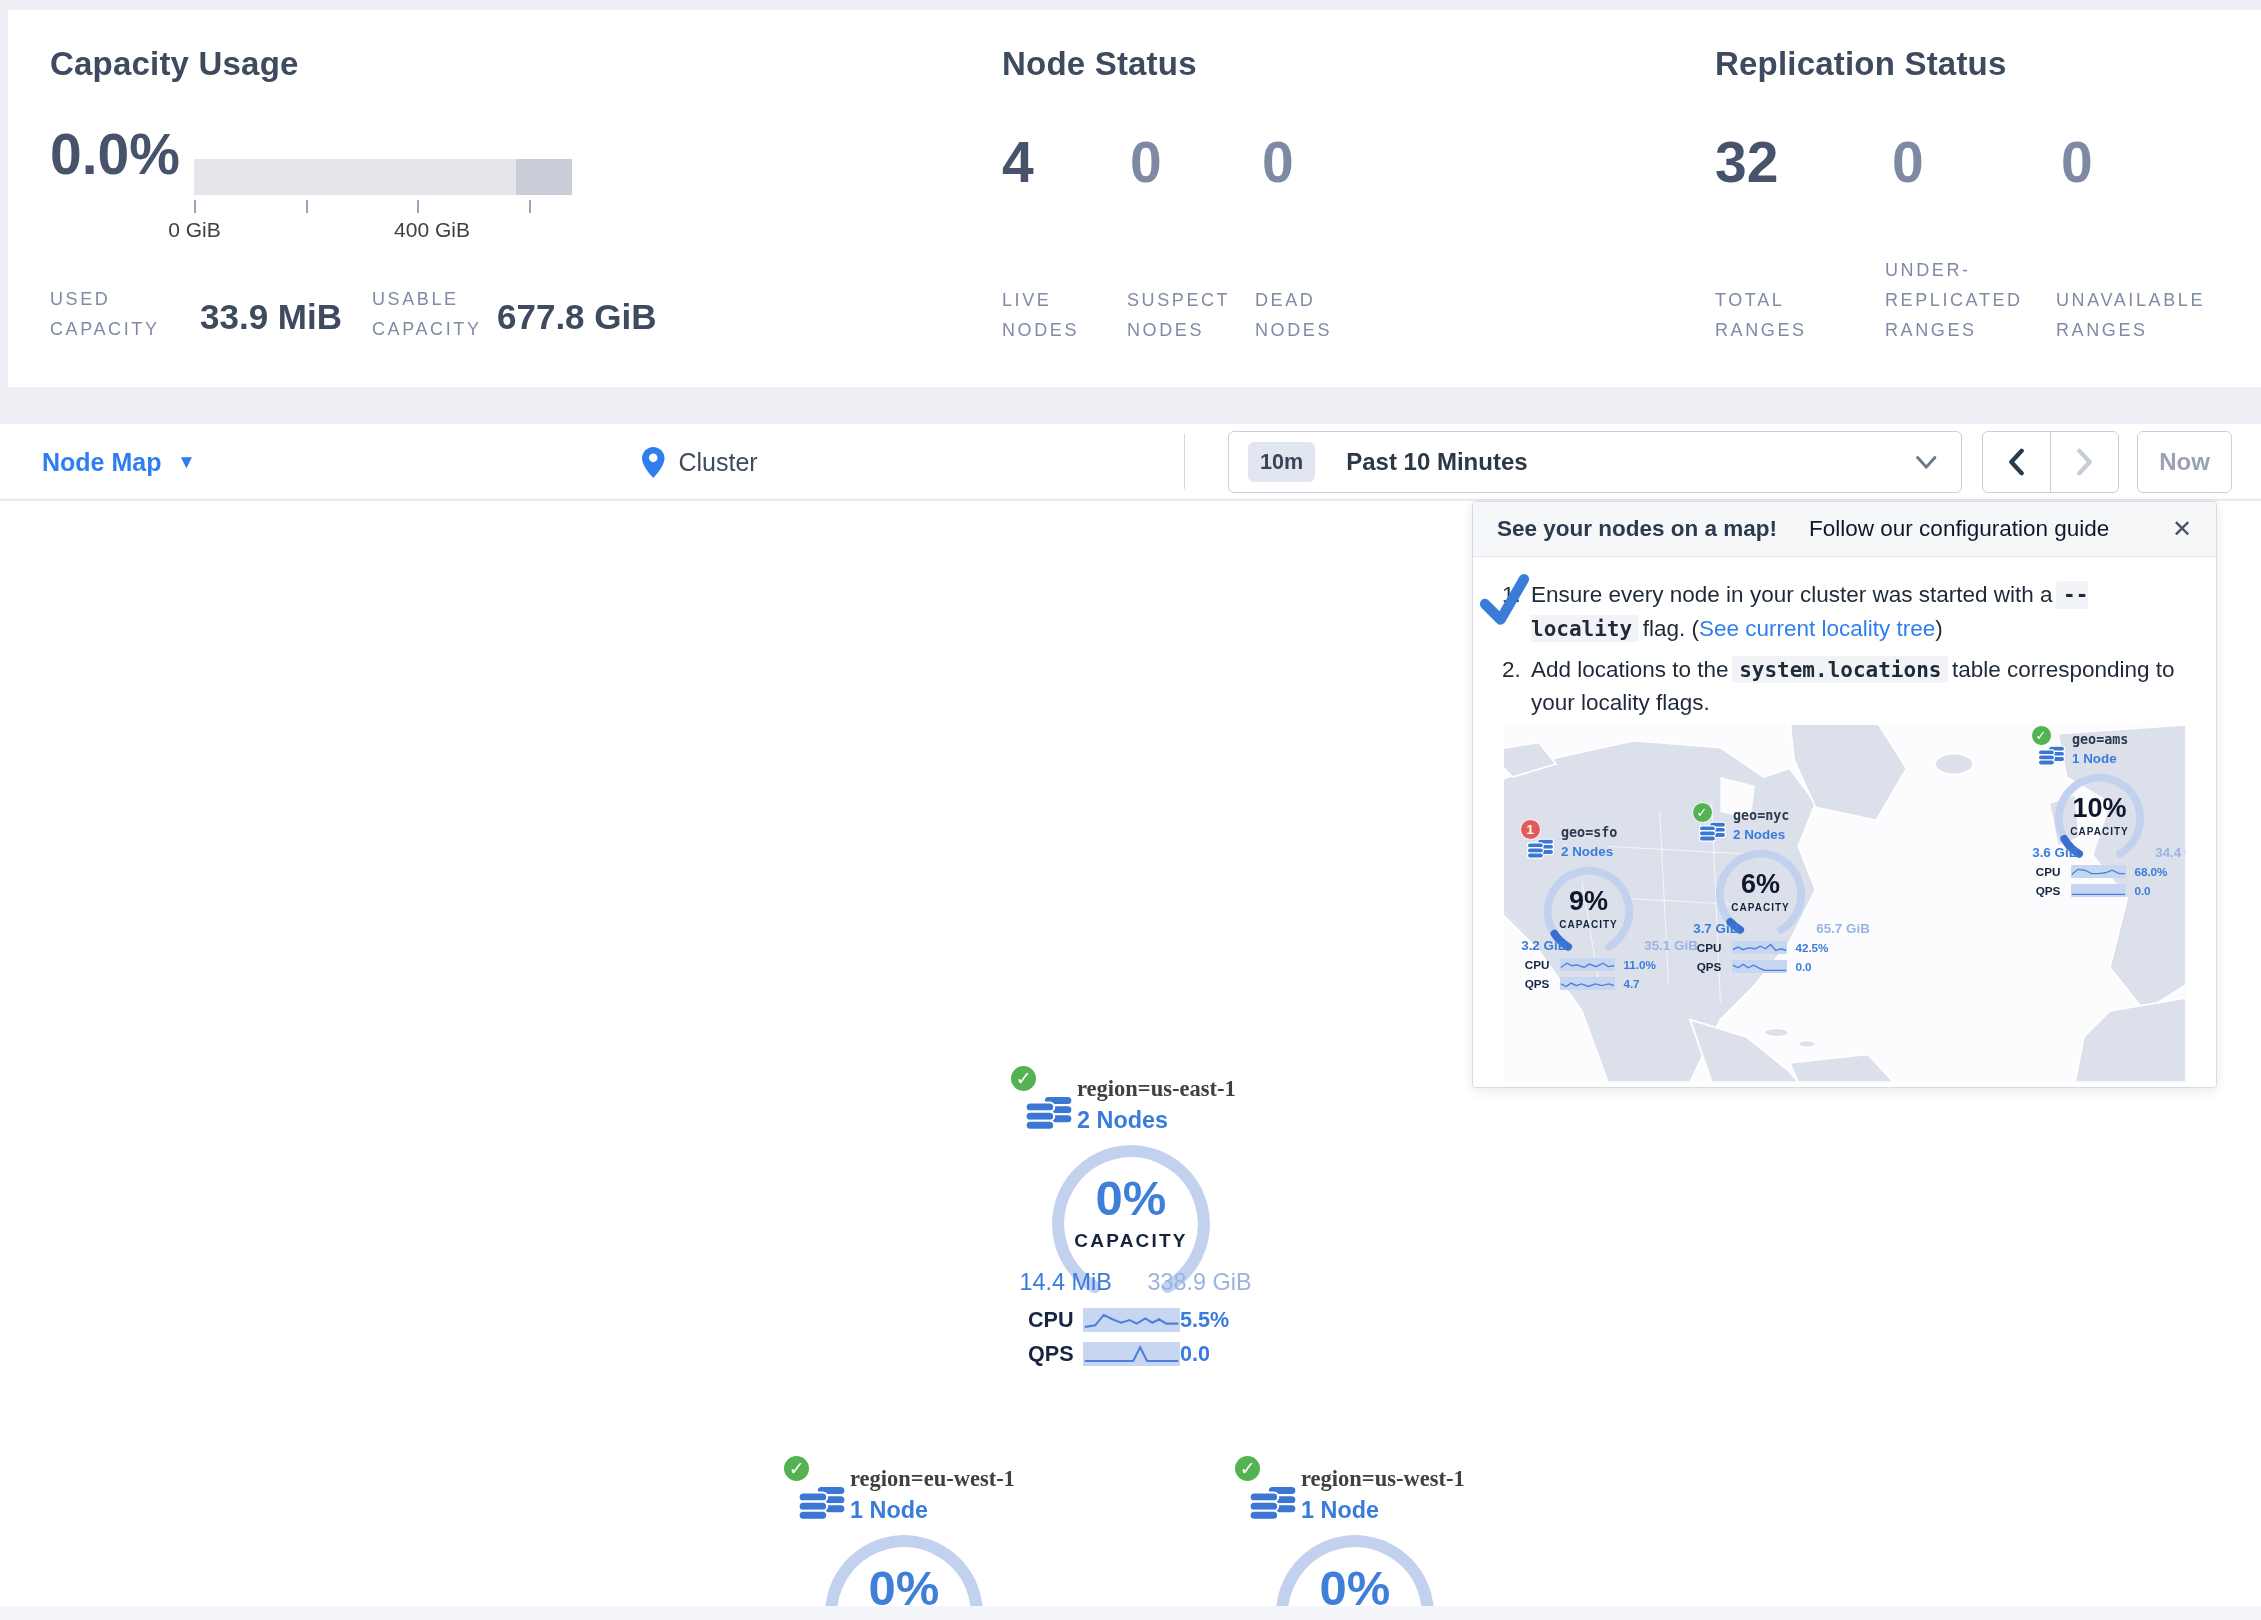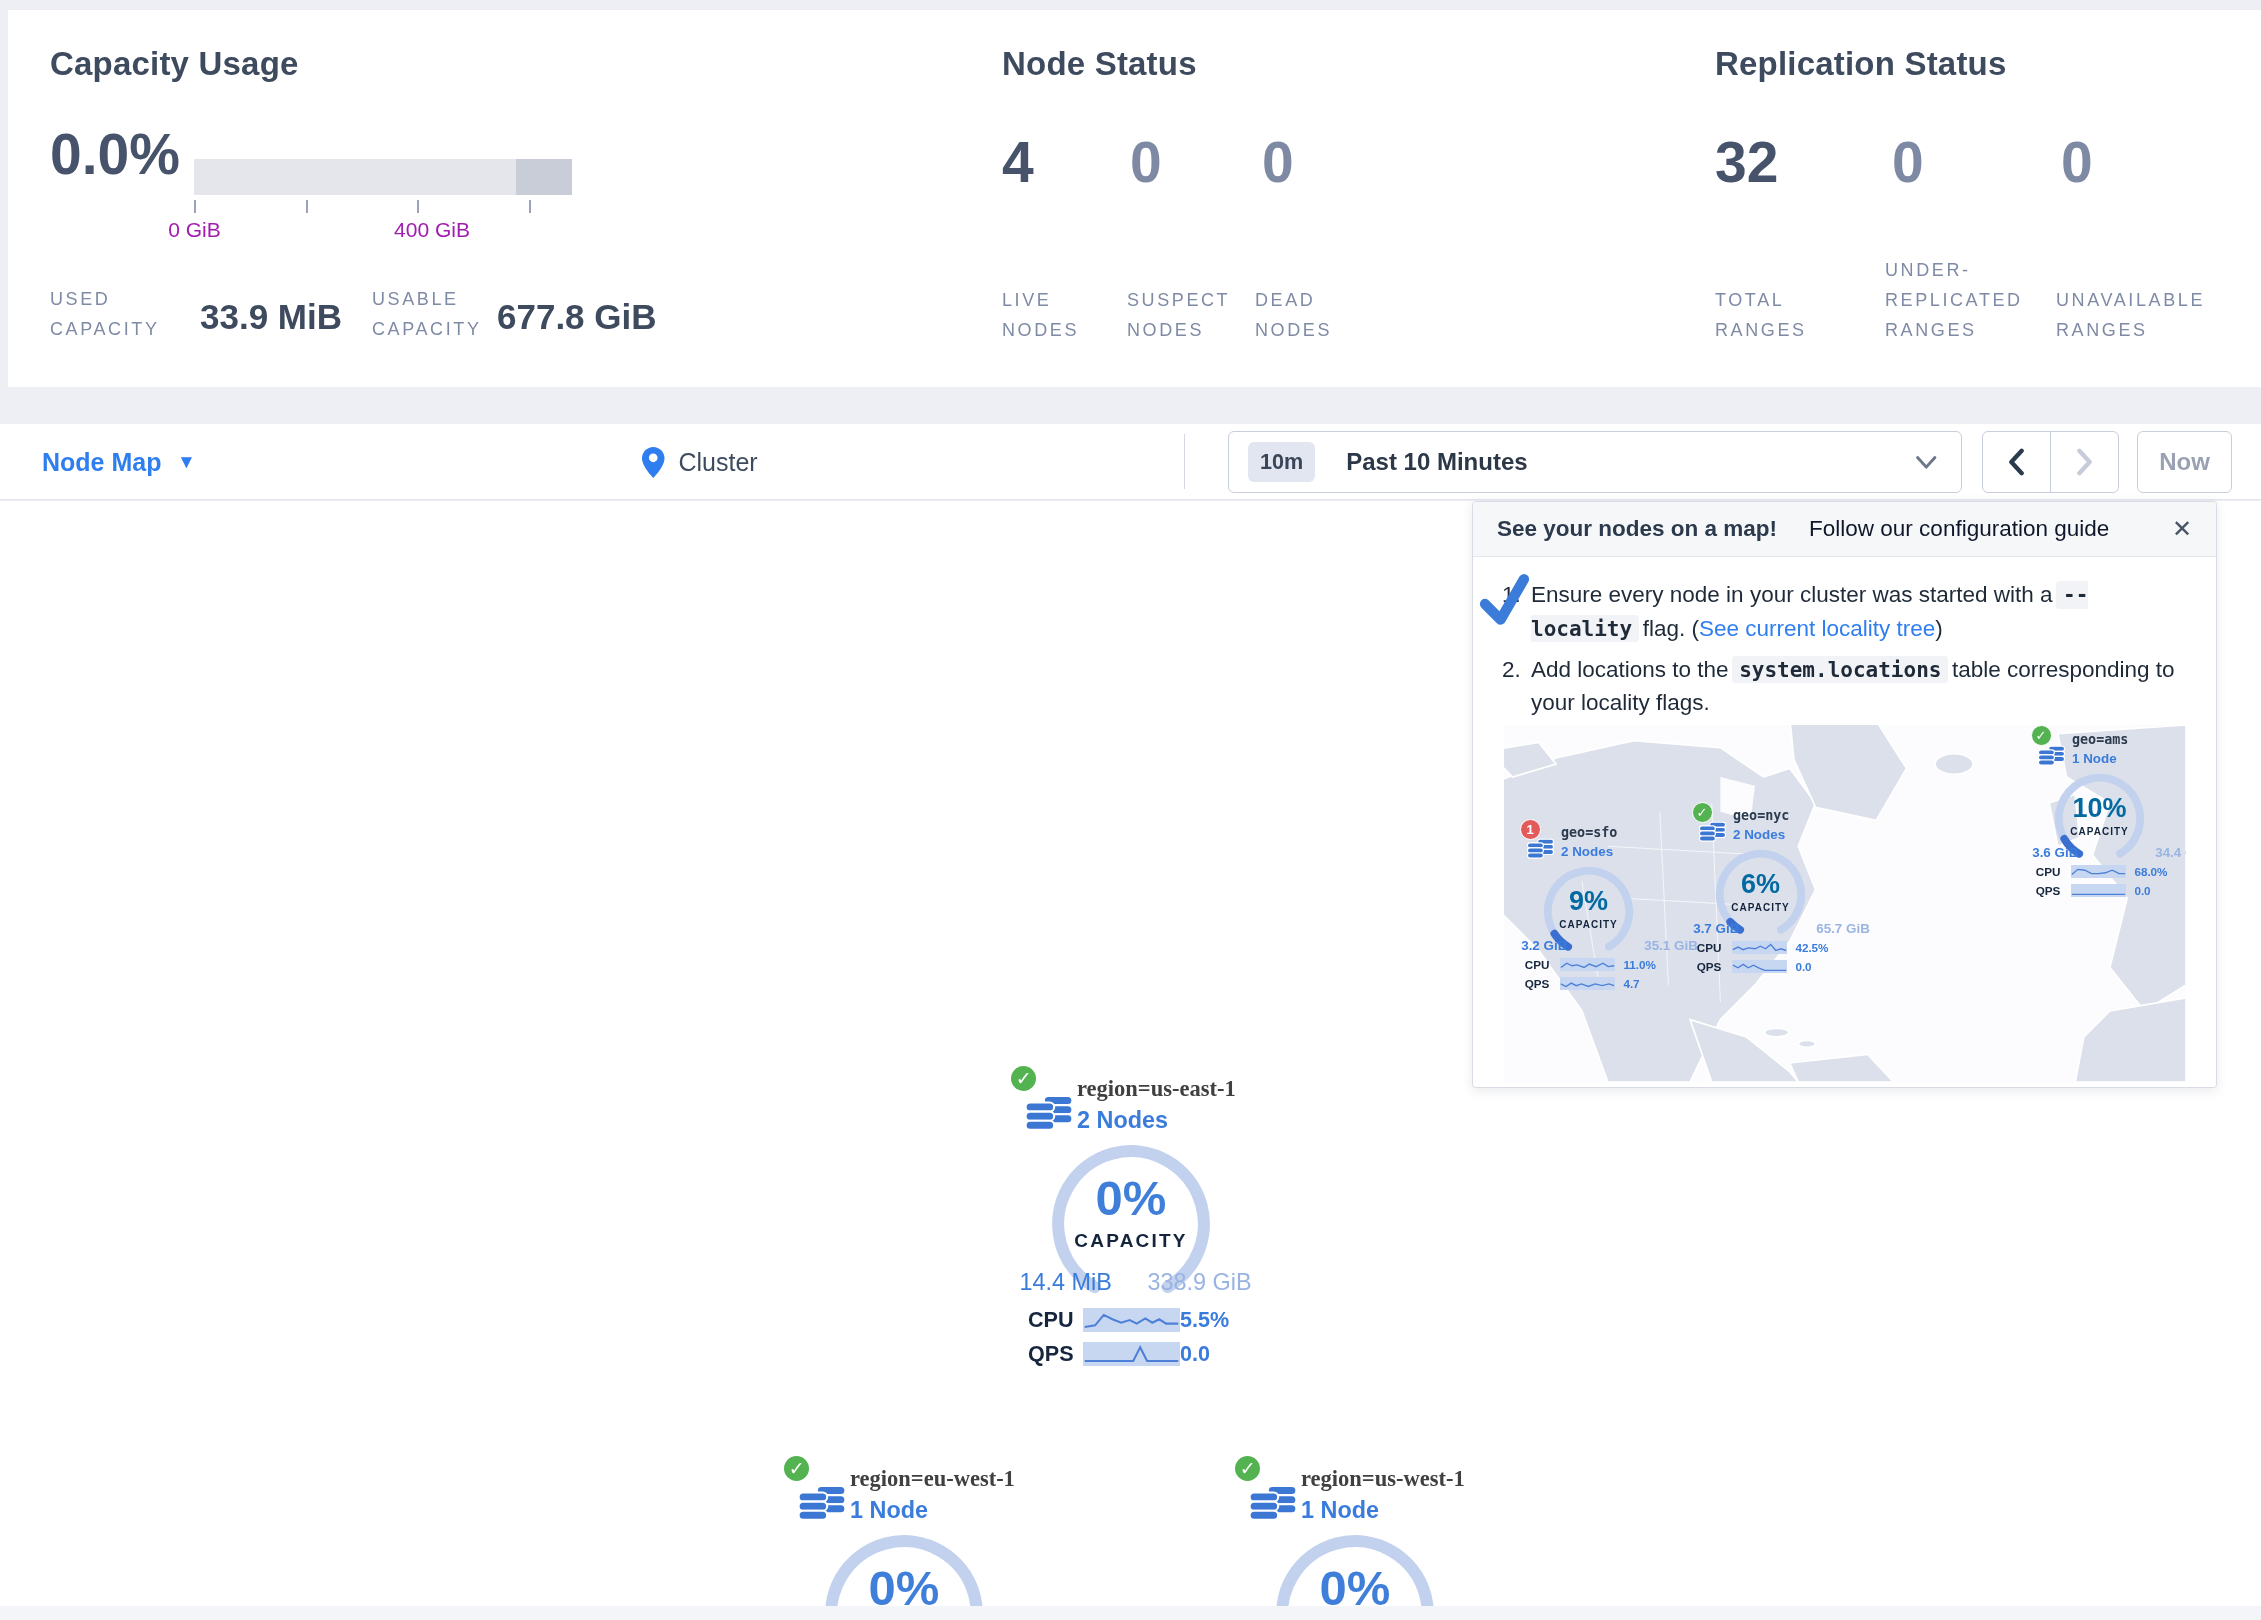--- a/index.html
+++ b/index.html
@@ -6,21 +6,21 @@
   html,body { width:2261px; height:1621px; }
   body { background:#edeff4; font-family:"Liberation Sans","DejaVu Sans",sans-serif; color:#3e4b5f; overflow:hidden; position:relative; }
 
   
   .summary-panel { position:absolute; top:10.4px; left:8px; width:2261px; height:377px; background:#fff;padding-left:29px; }
   .section-title { position:absolute; font-size:33px; font-weight:bold; color:#3e4b5f; letter-spacing:0.2px; }
   .cap-percent { position:absolute; left:42px; top:111px; font-size:57px; font-weight:bold; color:#46536a; }
   .cap-bar { position:absolute; left:186px; top:149px; width:378px; height:36px; background:#e4e6ec; }
   .cap-bar-dark { position:absolute; right:0; top:0; width:56px; height:36px; background:#c9cdd8; }
   .tick { position:absolute; top:190px; width:1.7px; height:13px; background:#9aa3b8; }
-  .tick-label { position:absolute; top:208px; font-size:21px; color:#a21caf; text-align:center; }
+  .tick-label { position:absolute; top:208px; font-size:21px; color:#404040; text-align:center; }
   .stat-label { position:absolute; font-size:18px; letter-spacing:2.6px; color:#7f8aa5; line-height:1.65; }
   .stat-value-inline { position:absolute; font-size:35px; font-weight:bold; color:#3e4b5f; }
   .big-num { position:absolute; top:119px; font-size:57px; font-weight:bold; }
   .num-primary { color:#46536a; }
   .num-muted { color:#7e89a3; }
 
   
   .toolbar { position:absolute; top:424px; left:0; width:2261px; height:76px; background:#fff; border-bottom:0.9px solid #e2e5ec; }
   .view-picker { position:absolute; left:42px; top:0; height:76px; display:flex; align-items:center; gap:15.6px; color:#2f7ef0; font-size:25px; font-weight:bold; cursor:pointer; }
   .caret-down { font-size:19px; color:#2f7ef0; }
@@ -70,21 +70,21 @@
   .mini-map { position:absolute; left:31px; top:223px; width:682px; height:357px; background:#fcfcfe; overflow:hidden; }
 
   
   .geo-card { position:absolute; width:187px; height:184px; }
   .geo-badge { position:absolute; left:3.5px; top:3.5px; width:21px; height:21px; border-radius:50%; color:#fff; display:flex; align-items:center; justify-content:center; font-size:13px; font-weight:bold; border:1.7px solid #fff; }
   .geo-badge.ok { background:#54b351; }
   .geo-badge.err { background:#e25a5a; }
   .geo-name { position:absolute; left:45px; top:10.4px; font-family:"DejaVu Sans Mono","Liberation Mono",monospace; font-size:13.4px; font-weight:bold; color:#2c3a4e; white-space:nowrap; }
   .geo-nodes { position:absolute; left:45px; top:29px; font-size:13.4px; font-weight:bold; color:#3a7cdb; }
   .geo-gauge { position:absolute; left:24px; top:48px; width:97px; height:97px; }
-  .geo-pct { position:absolute; left:24px; top:71px; width:97px; text-align:center; font-size:27px; font-weight:bold; color:#0369a1; }
+  .geo-pct { position:absolute; left:24px; top:71px; width:97px; text-align:center; font-size:27px; font-weight:bold; color:#0f172a; }
   .geo-cap { position:absolute; left:24px; top:104px; width:97px; text-align:center; font-size:10px; font-weight:bold; letter-spacing:1px; color:#13243c; }
   .geo-minmax { position:absolute; left:0; top:123px; width:187px; display:flex; justify-content:space-between; padding:0 5.2px; font-size:13.4px; font-weight:bold; }
   .geo-minmax .used { color:#3a7cdb; }
   .geo-minmax .total { color:#9ab4e2; }
   .geo-row { position:absolute; left:8.7px; display:flex; align-items:center; }
   .geo-row .metric-label { width:35px; font-size:11.7px; }
   .geo-row .metric-val { margin-left:8.7px; font-size:11.7px; }
 </style>
 </head>
 <body>

